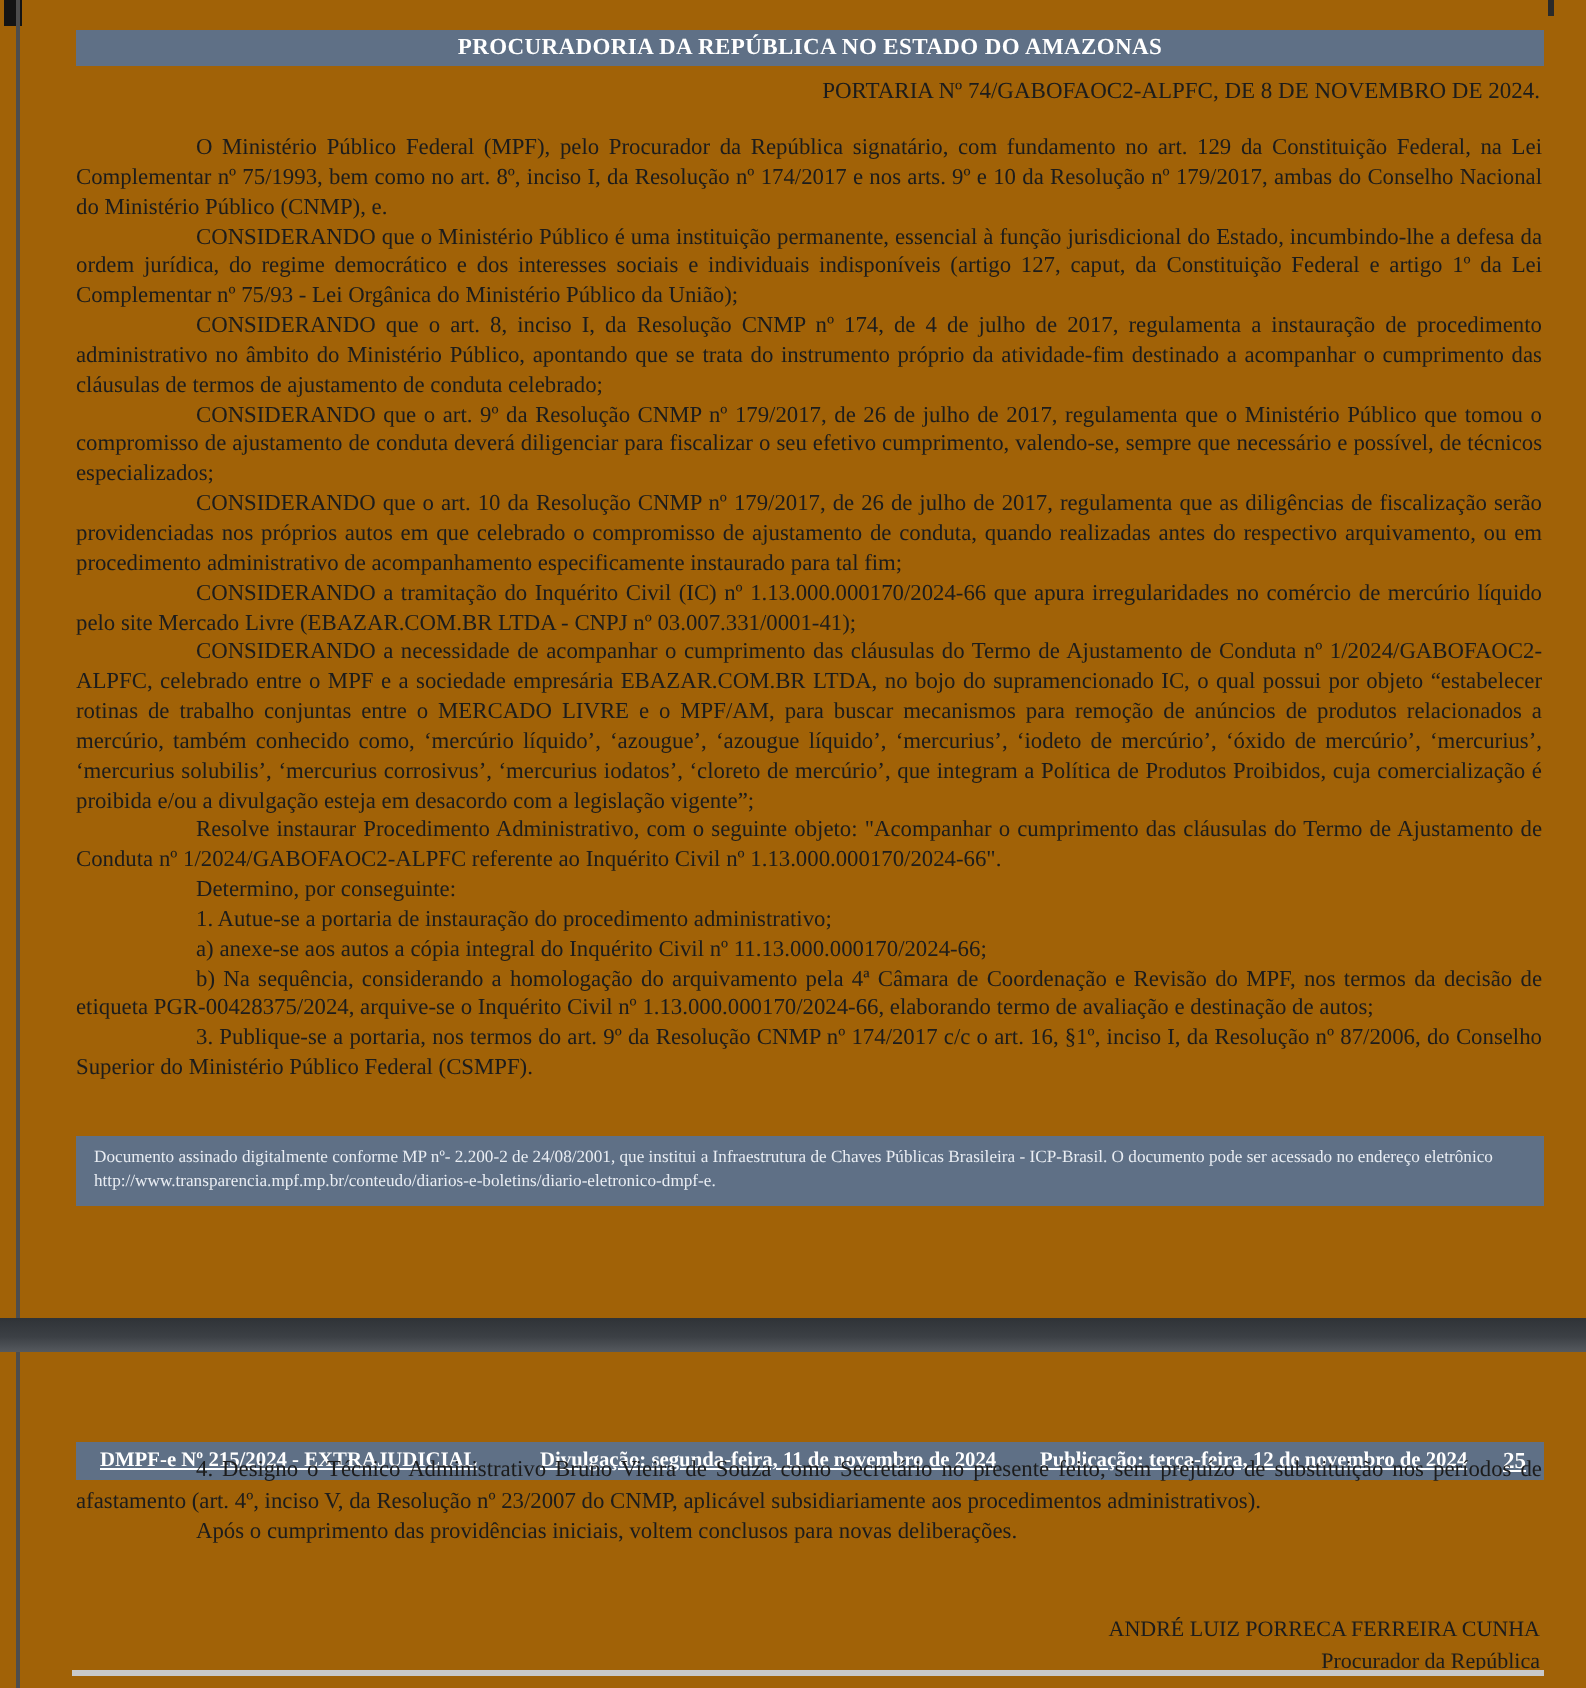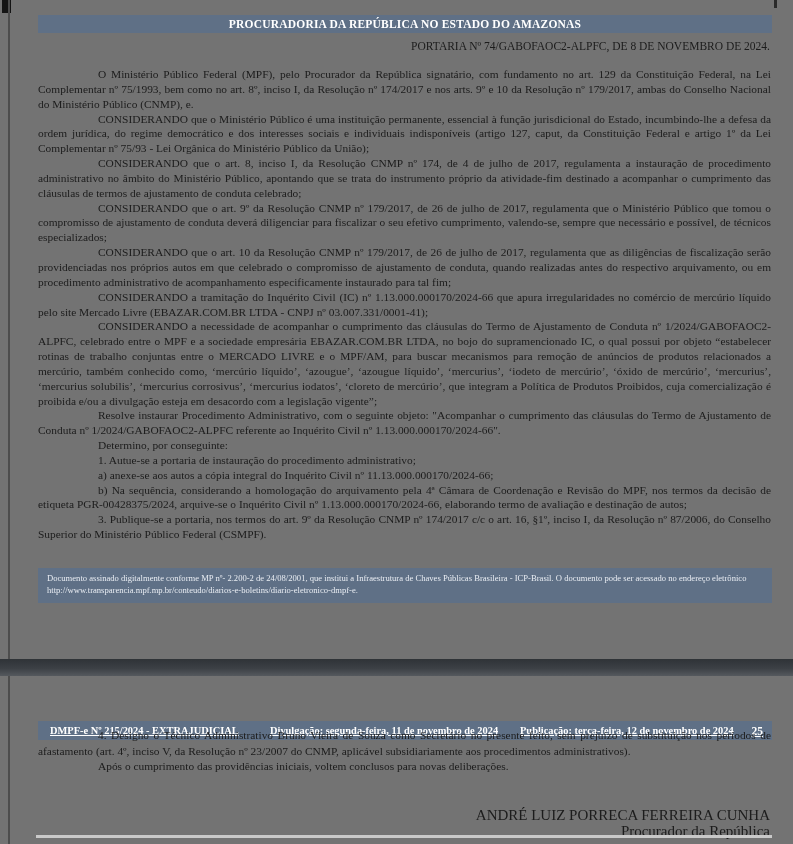--- a/index.html
+++ b/index.html
@@ -1,17 +1,17 @@
 <!DOCTYPE html>
 <html><head>
 <meta charset="utf-8">
 <style>
   html,body{margin:0;padding:0;background:#ffffff;}
   .screen{
-    position:relative;width:793px;height:844px;background:#737373;overflow:hidden;
+    position:relative;width:793px;height:844px;background:#a16207;overflow:hidden;
     font-family:"Liberation Serif", serif;color:#1c1c1c;
   }
   
   .mark-topleft{position:absolute;left:2px;top:0;width:9px;height:13px;background:#141414;}
   .edge-line{position:absolute;left:8px;width:2px;background:#4d4d4d;}
   .edge-line.top{top:0;height:659px;}
   .edge-line.bottom{top:676px;height:168px;}
   .mark-topright{position:absolute;left:774px;top:0;width:3px;height:8px;background:#2a2a2a;}
 
   
@@ -48,21 +48,21 @@
   .p2-divulgacao{width:250px;}
   .p2-publicacao{width:218px;}
   .p2-page{flex:1;text-align:right;padding-right:9px;font-size:11.5px;}
   .p2-body{
     position:absolute;left:38px;top:728px;width:733px;
     font-size:11.4px;line-height:15.6px;text-align:justify;
   }
   .p2-body p{margin:0;text-indent:60px;}
   .p2-signature{
     position:absolute;right:23px;top:808px;text-align:right;
-    font-size:15px;line-height:15.6px;
+    font-size:11px;line-height:15.6px;
   }
   .p2-footer-line{position:absolute;left:36px;top:835px;width:736px;height:3px;background:#c9c9c9;}
 </style>
 </head>
 <body>
 
 <div class="screen">
 
   <div class="mark-topleft"></div>
   <div class="edge-line top"></div>

